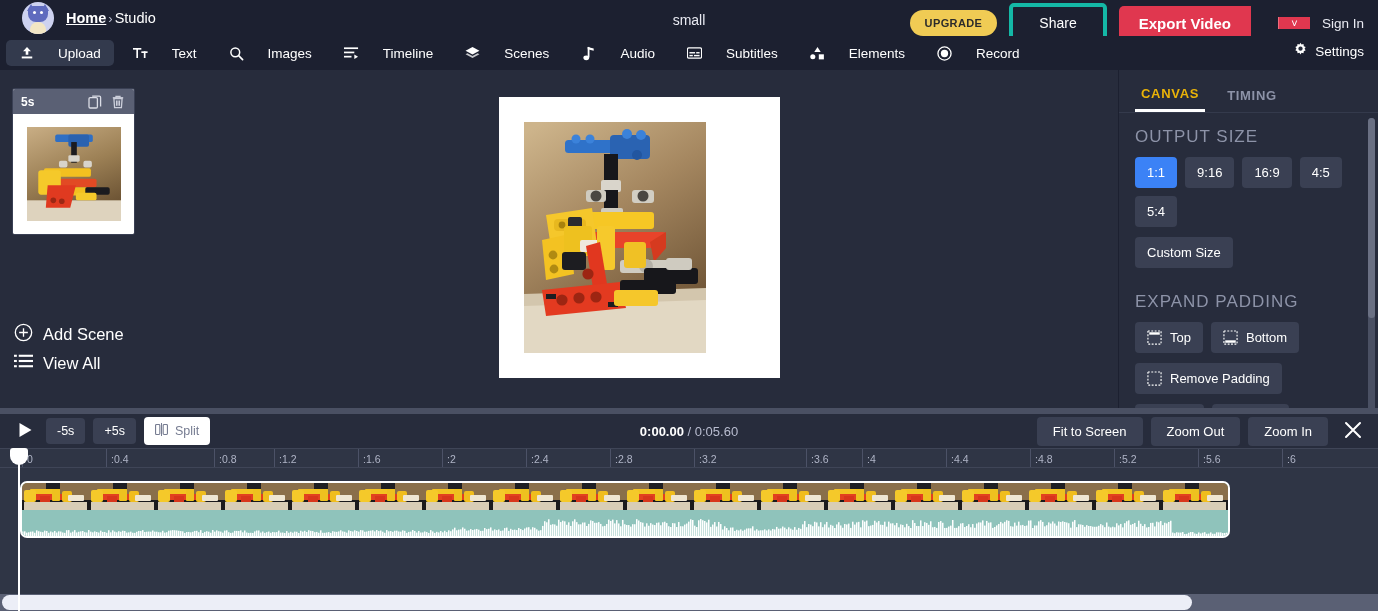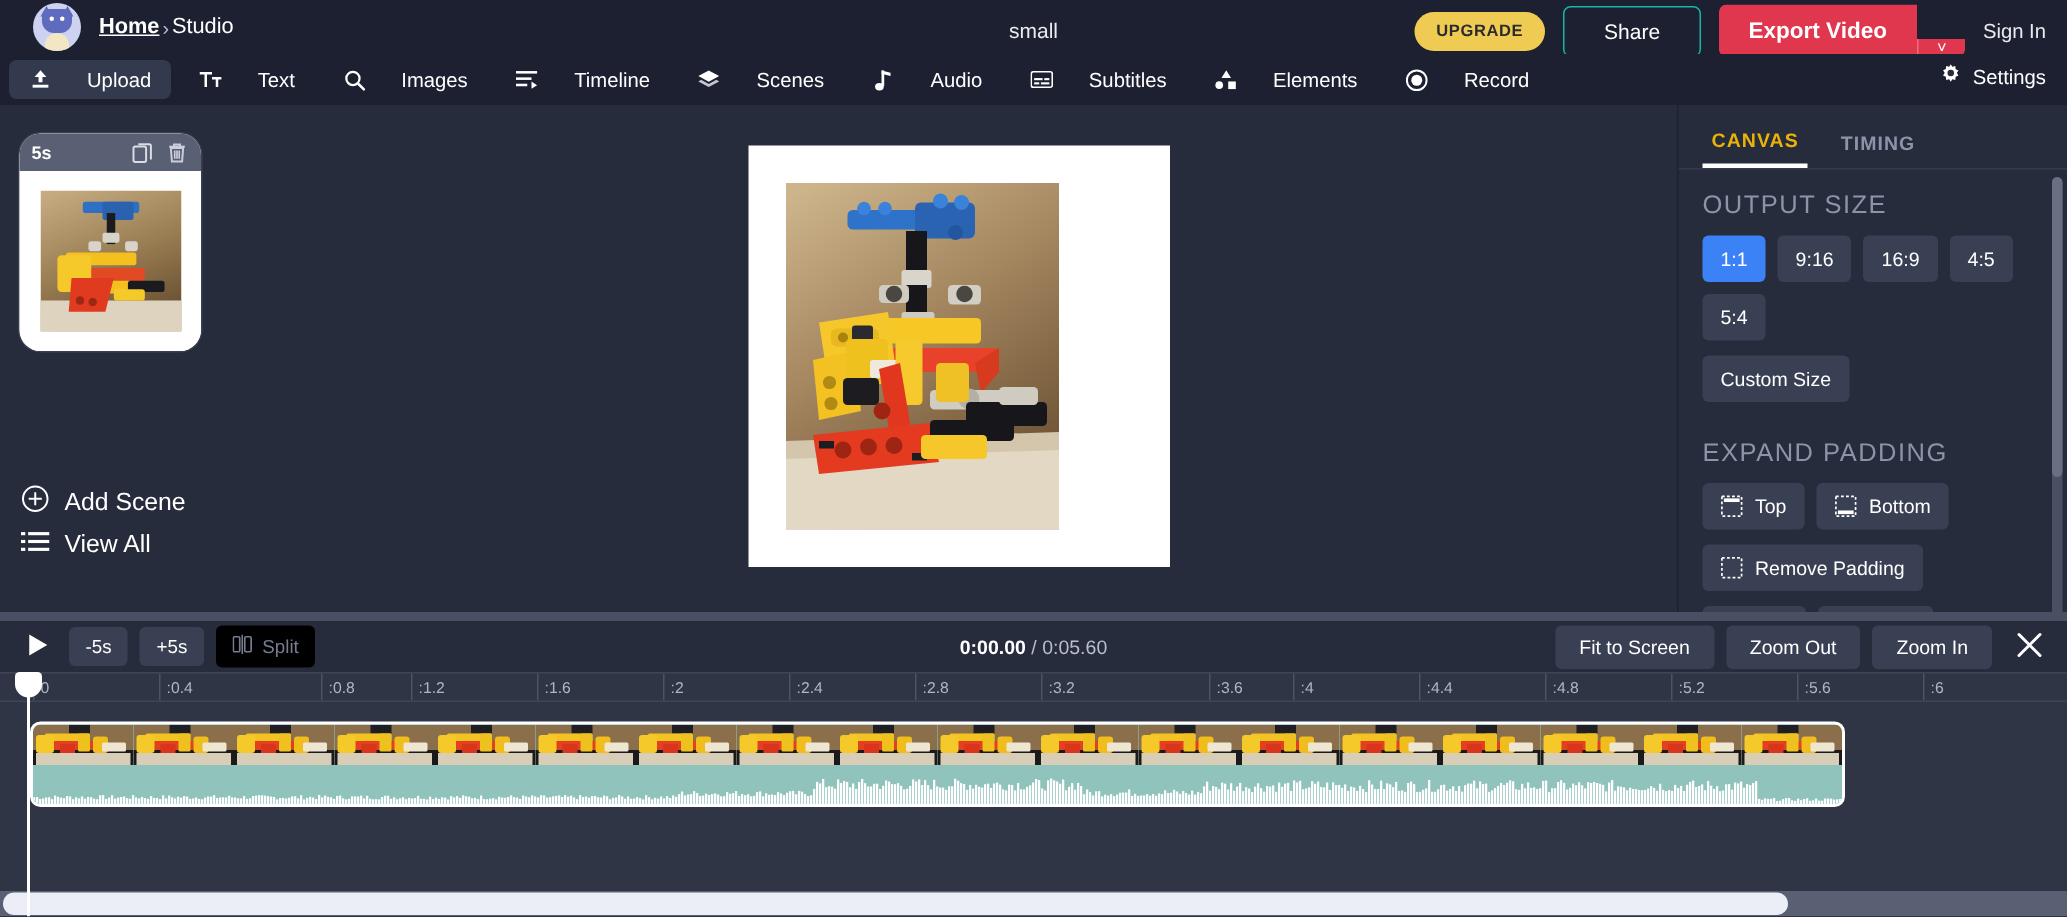--- a/index.html
+++ b/index.html
@@ -54,23 +54,23 @@
     position: absolute; right: 10px; top: 3px;
     display: flex; align-items: center; gap: 12px;
   }
   .btn-upgrade {
     background: #f0cb54; color: #2b2b2b; font-weight: bold; font-size: 11px;
     letter-spacing: .4px; padding: 7px 15px; border-radius: 16px; border: none;
     cursor: pointer;
   }
   .btn-share {
     background: transparent; color: #ffffff; font-size: 14px;
-    border: 1px solid #14b8a6; border-radius: 5px; padding: 8px 26px; cursor: pointer;
-  }
-  .export-group { display: flex; align-items: flex-end; border-radius: 5px; overflow: hidden; }
+    border: 4px solid #14b8a6; border-radius: 5px; padding: 8px 26px; cursor: pointer;
+  }
+  .export-group { display: flex; align-items: center; border-radius: 5px; overflow: hidden; gap: 27px; }
   .btn-export {
     background: #e0374f; color: #fff; font-size: 15px; font-weight: bold;
     border: none; padding: 9px 20px; cursor: pointer;
   }
   .btn-export-caret {
     background: #e0374f; color: #fff; border: none; width: 32px; cursor: pointer;
     border-left: 1px solid #ef6b7d; display: flex; align-items: center; justify-content: center;
     font-size: 11px;
   }
   .signin { color: #e9eaf2; font-size: 13.5px; cursor: pointer; padding-right: 4px; }
@@ -93,21 +93,21 @@
     display: flex; align-items: center; gap: 7px; color: #ffffff; font-size: 13.5px; cursor: pointer;
   }
 
   
   .scene-panel {
     position: absolute; left: 0; top: 70px; width: 1118px; bottom: 195px;
     background: #272c3c;
   }
   .scene-card {
     position: absolute; left: 13px; top: 19px; width: 121px; height: 145px;
-    background: #ffffff; border-radius: 14px; overflow: hidden;
+    background: #ffffff; border-radius: 2px; overflow: hidden;
     box-shadow: 0 0 0 1px #3a4054;
   }
   .scene-card-bar {
     height: 25px; background: #5a6074; display: flex; align-items: center;
     padding: 0 8px; gap: 6px;
   }
   .scene-dur { color: #ffffff; font-size: 12px; font-weight: bold; flex: 1; }
   .scene-ic { width: 16px; height: 16px; cursor: pointer; opacity: .92; }
   .scene-thumb-wrap {
     height: 120px; background: #ffffff; display: flex; align-items: center; justify-content: center;
@@ -180,21 +180,21 @@
     background: #272c3c; display: flex; align-items: center;
   }
   .play-btn {
     margin-left: 12px; width: 26px; height: 24px; background: none; border: none; cursor: pointer;
     display: flex; align-items: center; justify-content: center;
   }
   .tl-btn {
     background: #3a4053; color: #ffffff; font-size: 12.5px; border: none; border-radius: 4px;
     padding: 6px 11px; margin-left: 8px; cursor: pointer; font-family: inherit;
   }
-  .tl-btn.ghost { background: #000000; color: #767c91; display: flex; align-items: center; gap: 7px; }
+  .tl-btn.ghost { background: #ffffff; color: #767c91; display: flex; align-items: center; gap: 7px; }
   .tc {
     position: absolute; left: 0; width: 1378px; text-align: center; font-size: 13px; color: #b9bdd0;
     pointer-events: none;
   }
   .tc b { color: #ffffff; }
   .tl-right { position: absolute; right: 8px; display: flex; align-items: center; gap: 0; }
   .tl-zbtn {
     background: #3a4053; color: #ffffff; font-size: 13px; border: none; border-radius: 4px;
     padding: 7px 16px; margin-left: 8px; cursor: pointer; font-family: inherit;
   }

